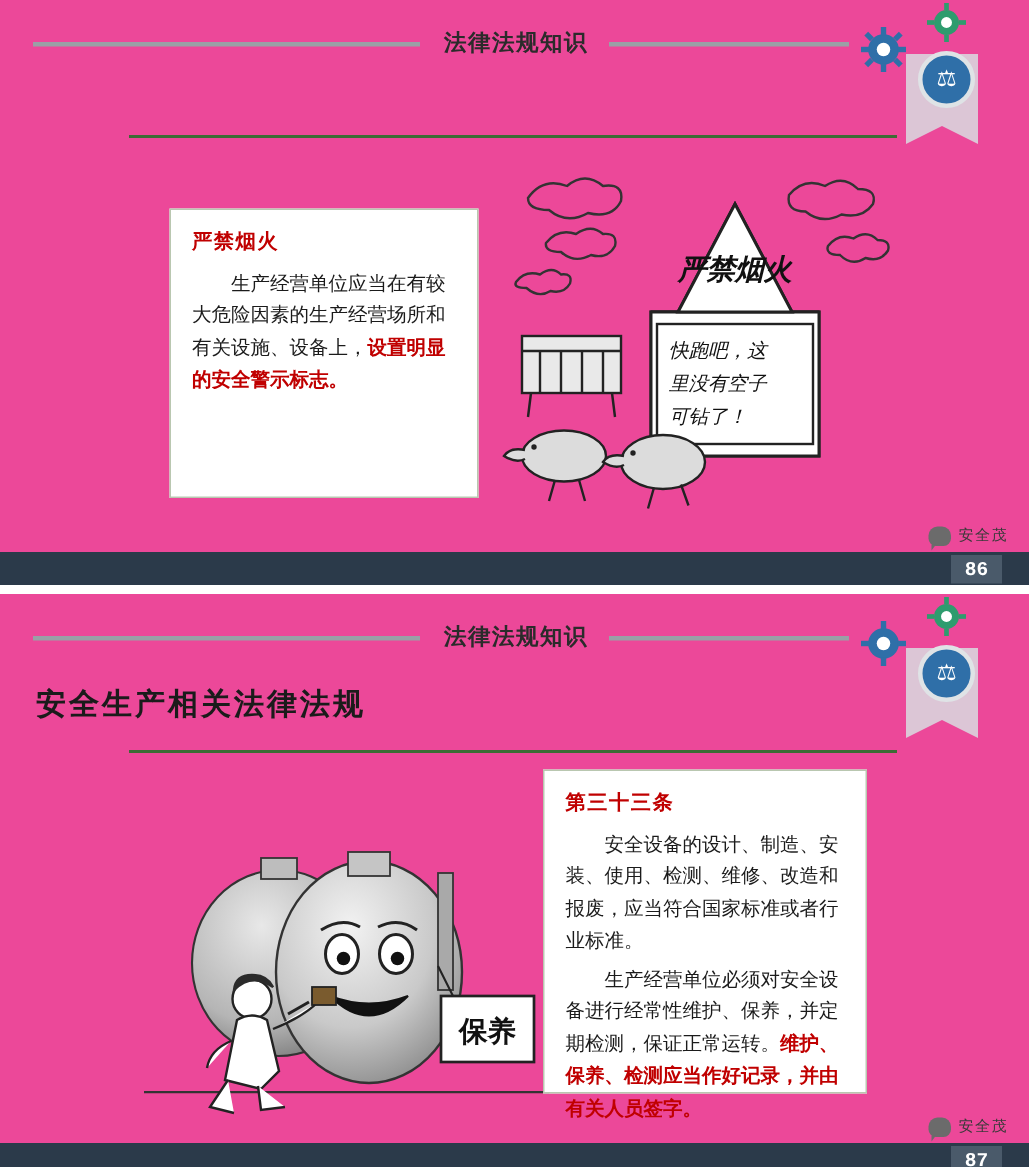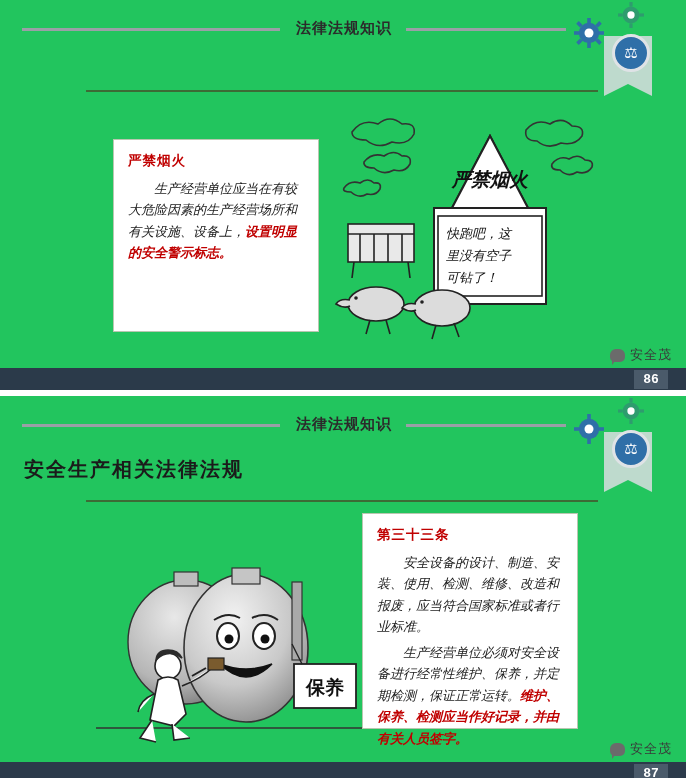--- a/index.html
+++ b/index.html
@@ -8,21 +8,21 @@
     background: #ffffff;
   }
   body {
     width: 686px;
     font-family: "Liberation Sans", "DejaVu Sans", sans-serif;
     color: #222;
   }
   .page {
     position: relative;
     width: 686px;
-    background: #22c55e;
+    background: #ec4899;
     overflow: hidden;
   }
   .page-1 { height: 390px; }
   .page-2 { height: 388px; }
 
   
   .header {
     position: relative;
     height: 56px;
   }
@@ -105,21 +105,20 @@
     font-size: 13.5px;
     letter-spacing: 1px;
     margin: 0 0 8px 0;
   }
   .box-para {
     margin: 0 0 4px 0;
     font-size: 13px;
     line-height: 1.65;
     text-indent: 2em;
     color: #1b1b1b;
-    font-style: italic;
   }
   .hl-red {
     color: #c00000;
     font-weight: bold;
   }
 
   .section-title {
     position: absolute;
     font-size: 20px;
     font-weight: bold;
@@ -156,21 +155,21 @@
     font-weight: bold;
     font-family: Liberation Mono, monospace;
   }
   .wechat-tag {
     position: absolute;
     right: 14px;
     bottom: 26px;
     display: flex;
     align-items: center;
     gap: 5px;
-    font-size: 13px;
+    font-size: 10px;
     color: #3a3a3a;
     letter-spacing: 1px;
   }
   .wechat-icon {
     width: 15px;
     height: 13px;
     border-radius: 6px 6px 5px 5px;
     background: #6b6b6b;
     position: relative;
   }

